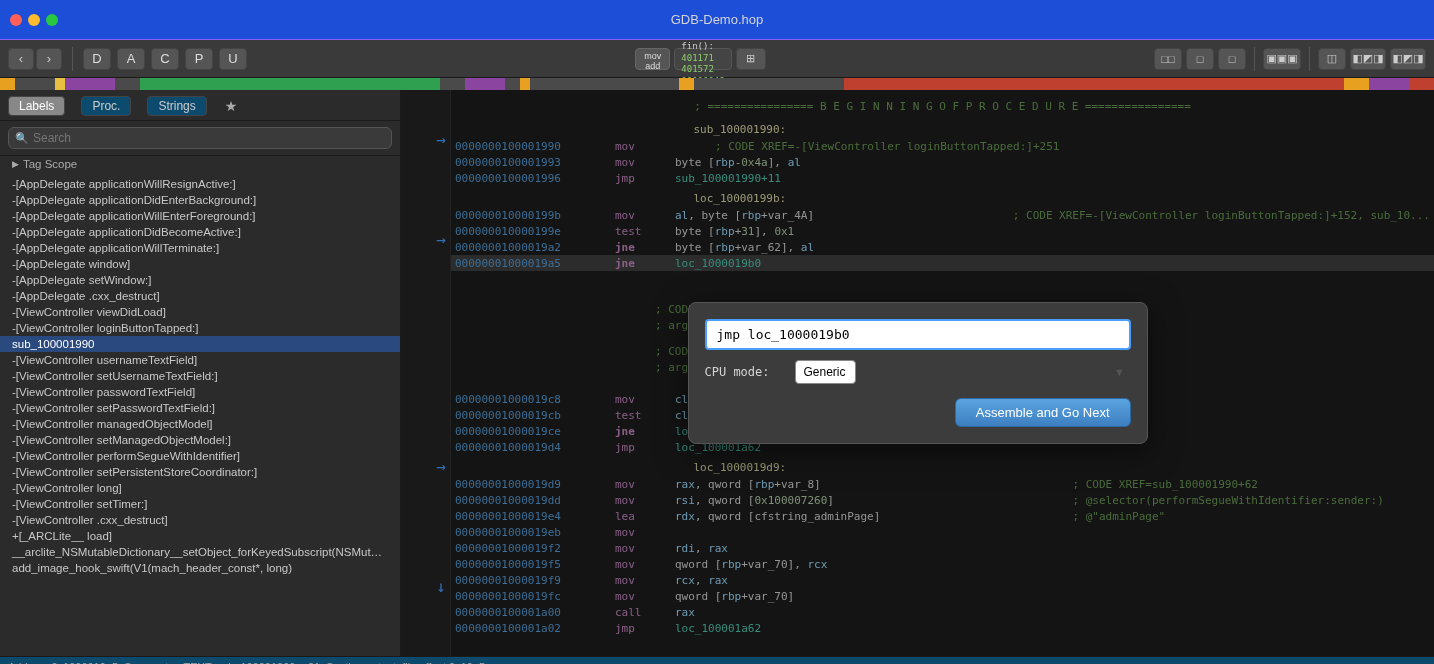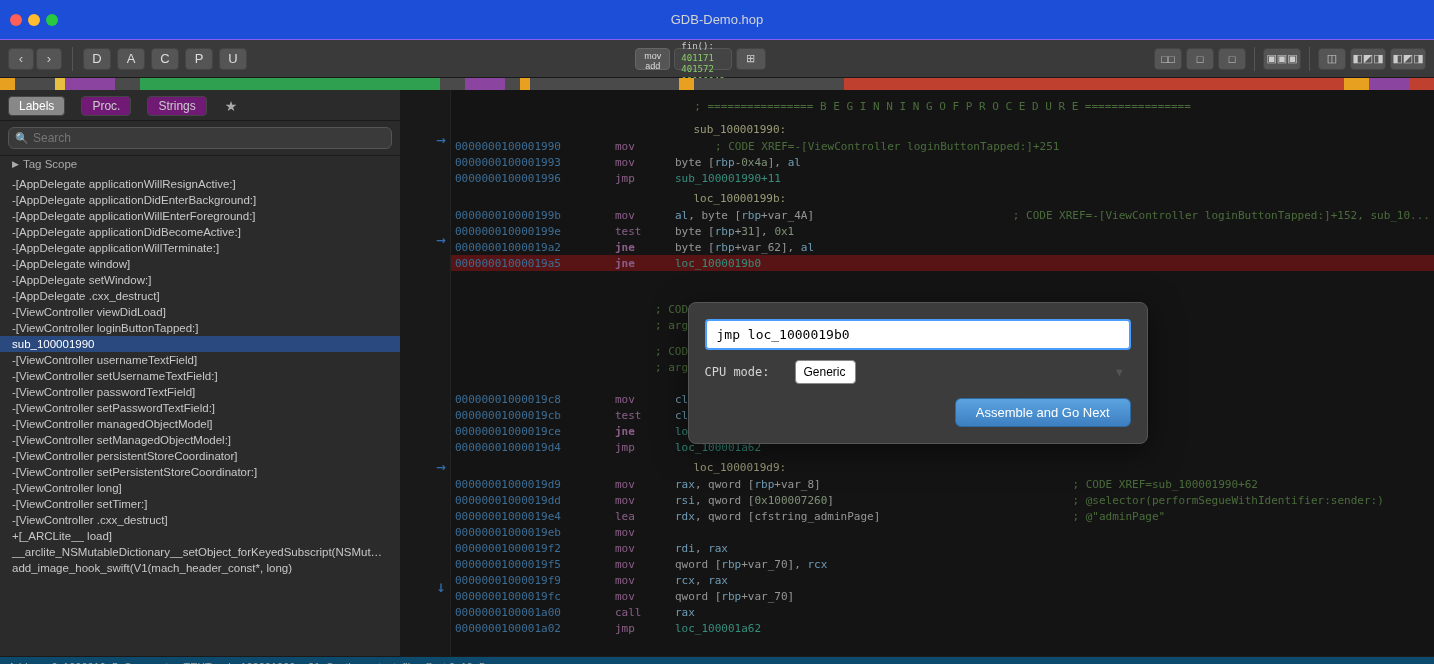--- a/index.html
+++ b/index.html
@@ -146,21 +146,21 @@
       flex-direction: column;
     }
     .sidebar-tabs {
       display: flex;
       align-items: center;
       padding: 6px 8px 4px;
       gap: 16px;
       border-bottom: 1px solid #1a1a1a;
     }
     .sidebar-tab {
-      background: #701a75;
+      background: #0c4a6e;
       border: 1px solid #444;
       color: #ccc;
       padding: 2px 10px;
       border-radius: 4px;
       cursor: pointer;
       font-size: 12px;
     }
     .sidebar-tab.active {
       background: #888;
       color: #fff;
@@ -247,21 +247,21 @@
       font-size: 11px;
       color: #aaa;
     }
     .code-line {
       display: flex;
       align-items: center;
       min-height: 16px;
       padding: 0 4px;
       white-space: nowrap;
     }
-    .code-line.highlighted { background: #7f1d1d; }
+    .code-line.highlighted { background: #404040; }
     .addr { color: #569cd6; min-width: 160px; padding-right: 8px; }
     .mnemonic { color: #c586c0; min-width: 60px; }
     .mnemonic.jmp { color: #c586c0; }
     .mnemonic.mov { color: #c586c0; }
     .mnemonic.test { color: #c586c0; }
     .mnemonic.jne { color: #c586c0; font-weight: bold; }
     .mnemonic.lea { color: #c586c0; }
     .mnemonic.call { color: #c586c0; }
     .operand { color: #d4d4d4; flex: 1; }
     .operand .reg { color: #9cdcfe; }
@@ -463,21 +463,21 @@
         <div class="tree-item">-[AppDelegate .cxx_destruct]</div>
         <div class="tree-item">-[ViewController viewDidLoad]</div>
         <div class="tree-item">-[ViewController loginButtonTapped:]</div>
         <div class="tree-item selected">sub_100001990</div>
         <div class="tree-item">-[ViewController usernameTextField]</div>
         <div class="tree-item">-[ViewController setUsernameTextField:]</div>
         <div class="tree-item">-[ViewController passwordTextField]</div>
         <div class="tree-item">-[ViewController setPasswordTextField:]</div>
         <div class="tree-item">-[ViewController managedObjectModel]</div>
         <div class="tree-item">-[ViewController setManagedObjectModel:]</div>
-        <div class="tree-item">-[ViewController persistentStoreCoordinator]</div>
+        <div class="tree-item">-[ViewController performSegueWithIdentifier]</div>
         <div class="tree-item">-[ViewController setPersistentStoreCoordinator:]</div>
         <div class="tree-item">-[ViewController long]</div>
         <div class="tree-item">-[ViewController setTimer:]</div>
         <div class="tree-item">-[ViewController .cxx_destruct]</div>
         <div class="tree-item">+[_ARCLite__ load]</div>
         <div class="tree-item">__arclite_NSMutableDictionary__setObject_forKeyedSubscript(NSMutabl...</div>
         <div class="tree-item">add_image_hook_swift(V1(mach_header_const*, long)</div>
       </div>
   </div>
 

